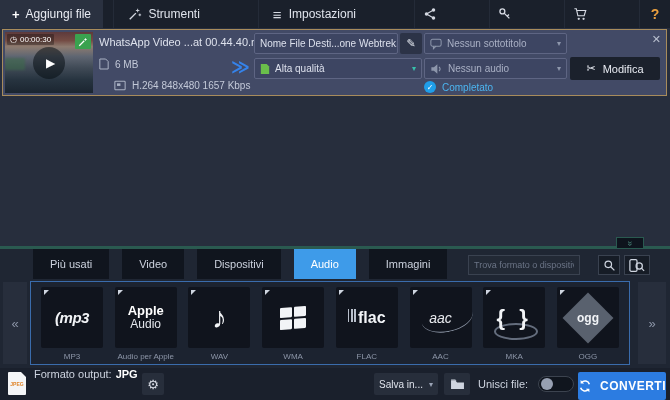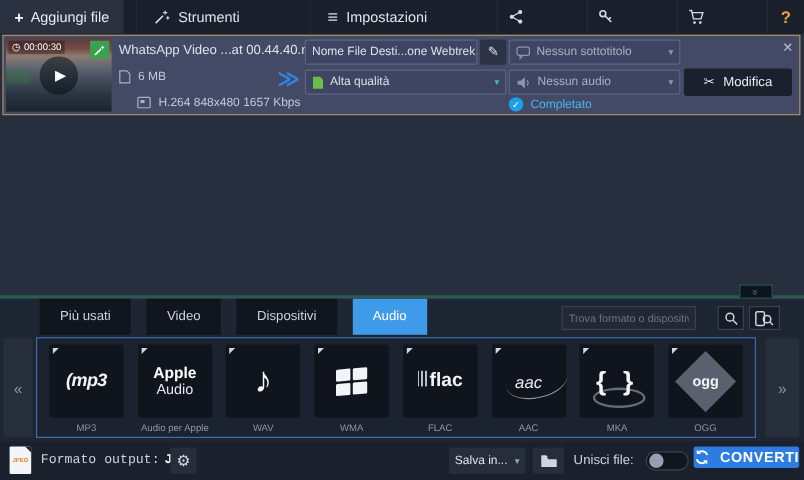--- a/index.html
+++ b/index.html
@@ -103,36 +103,36 @@
   .mkaellipse{position:absolute;bottom:9px;left:11px;width:40px;height:13px;border:2px solid #646d7d;border-radius:50%;}
   .oggwrap{position:relative;width:36px;height:36px;background:#59616e;transform:rotate(45deg);
            display:flex;align-items:center;justify-content:center;}
   .oggsq{transform:rotate(-45deg);color:#f2f4f7;font-size:12px;font-weight:bold;}
   
   .bottombar{position:absolute;left:0;top:368px;width:670px;height:32px;background:#1a202c;}
   .jpegicon{position:absolute;left:8px;top:4px;width:18px;height:23px;background:#f4f5f7;border-radius:1px;
             display:flex;align-items:center;justify-content:center;}
   .jpegicon:before{content:"";position:absolute;right:0;top:0;border-top:5px solid #1a202c;border-left:5px solid transparent;}
   .jpegicon span{font-size:5px;font-weight:bold;color:#e0862c;}
-  .outlabel{position:absolute;left:34px;top:0;height:32px;display:flex;align-items:center;gap:4px;
-            font-size:11px;color:#cdd3df;font-family:Liberation Mono, monospace;}
+  .outlabel{position:absolute;left:34px;top:0;height:32px;display:flex;align-items:flex-start;gap:4px;
+            font-size:11px;color:#cdd3df;}
   .outlabel b{color:#fff;}
   .gearbtn{position:absolute;left:142px;top:5px;width:22px;height:22px;background:#272e3b;border-radius:2px;
            display:flex;align-items:center;justify-content:center;color:#d6dae3;font-size:13px;cursor:pointer;}
   .salva{position:absolute;left:374px;top:5px;width:64px;height:22px;background:#272e3b;border-radius:2px;
          display:flex;align-items:center;justify-content:center;gap:6px;color:#dfe3ec;font-size:10px;cursor:pointer;}
   .salva .caret{font-size:8px;color:#9aa3b5;}
   .folderbtn{position:absolute;left:444px;top:5px;width:26px;height:22px;background:#272e3b;border-radius:2px;
              display:flex;align-items:center;justify-content:center;cursor:pointer;}
   .unisci{position:absolute;left:478px;top:0;height:32px;display:flex;align-items:center;
           font-size:11px;color:#cdd3df;}
   .toggle{position:absolute;left:538px;top:8px;width:36px;height:16px;border-radius:9px;background:#10151e;
           border:1px solid #3c434f;box-sizing:border-box;cursor:pointer;}
   .knob{position:absolute;left:2px;top:1px;width:12px;height:12px;border-radius:50%;background:#97a0b2;}
-  .converti{position:absolute;left:578px;top:4px;width:88px;height:18px;background:#2c7ce1;border-radius:2px;
+  .converti{position:absolute;left:578px;top:4px;width:88px;height:28px;background:#2c7ce1;border-radius:2px;
             display:flex;align-items:center;justify-content:center;gap:8px;color:#fff;
             font-weight:bold;font-size:12px;letter-spacing:.5px;cursor:pointer;}
   svg{display:block;}
 </style>
 </head>
 <body>
 
 <div class="app">
 
   <div class="topbar">
@@ -284,20 +284,21 @@
   <div class="collapse">
     <span>»</span>
   </div>
 
   <div class="panel">
     <div class="tabbar">
       <div class="tab">Più usati</div>
       <div class="tab">Video</div>
       <div class="tab">Dispositivi</div>
       <div class="tab active">Audio</div>
+      <div class="tab">Immagini</div>
     </div>
 
     <input class="search" placeholder="Trova formato o dispositivo..." style="">
     <div class="sicon sbtn1">
       <span>
         <svg width="13" height="13" viewBox="0 0 16 16">
             <circle cx="6.5" cy="6.5" r="4" fill="none" stroke="#cfd5e0" stroke-width="1.5"></circle>
             <path d="M9.5 9.5 L14 14" stroke="#cfd5e0" stroke-width="1.5"></path>
           </svg>
       </span>

